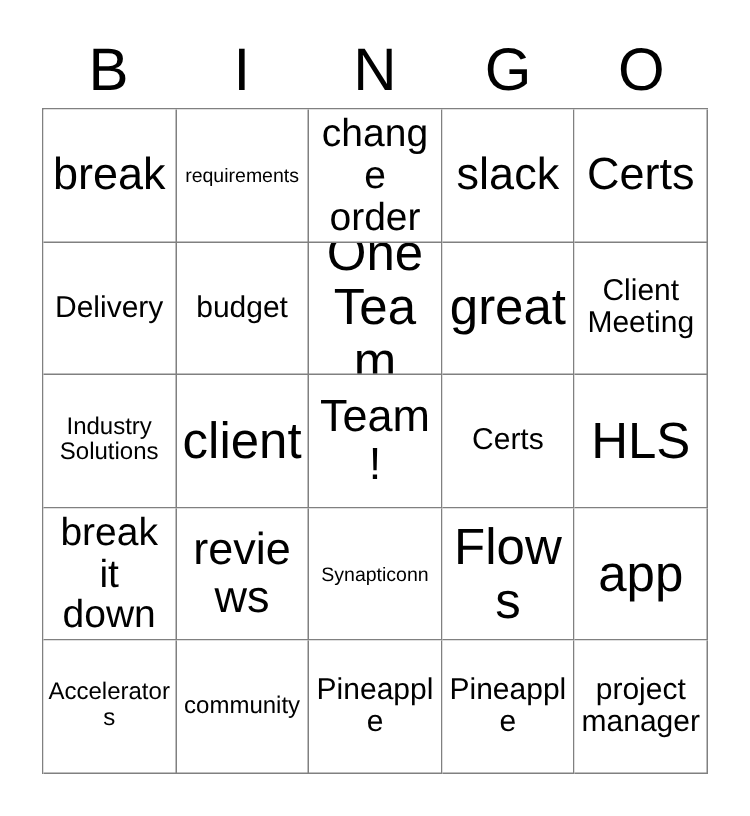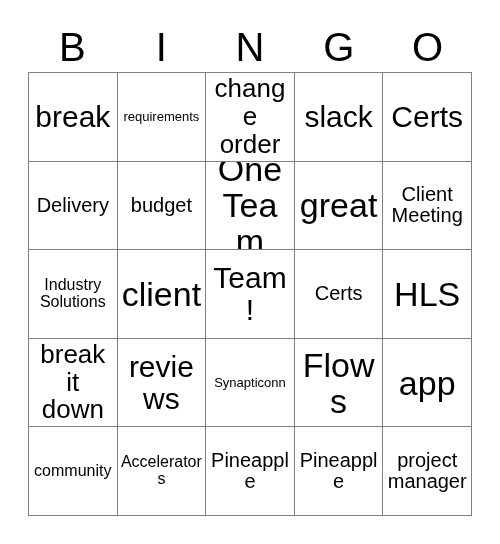--- a/index.html
+++ b/index.html
@@ -164,24 +164,24 @@
       <div class="cell fs-xs">
         <span class="cell-text">Synapticonn</span>
       </div>
       <div class="cell fs-xxl">
         <span class="cell-text">Flows</span>
       </div>
       <div class="cell fs-xxl">
         <span class="cell-text">app</span>
       </div>
       <div class="cell fs-sm">
-        <span class="cell-text">community</span>
+        <span class="cell-text">Accelerators</span>
       </div>
       <div class="cell fs-sm">
-        <span class="cell-text">Accelerators</span>
+        <span class="cell-text">community</span>
       </div>
       <div class="cell fs-md">
         <span class="cell-text">Pineapple</span>
       </div>
       <div class="cell fs-md">
         <span class="cell-text">Pineapple</span>
       </div>
       <div class="cell fs-md">
         <span class="cell-text">project
 manager</span>

